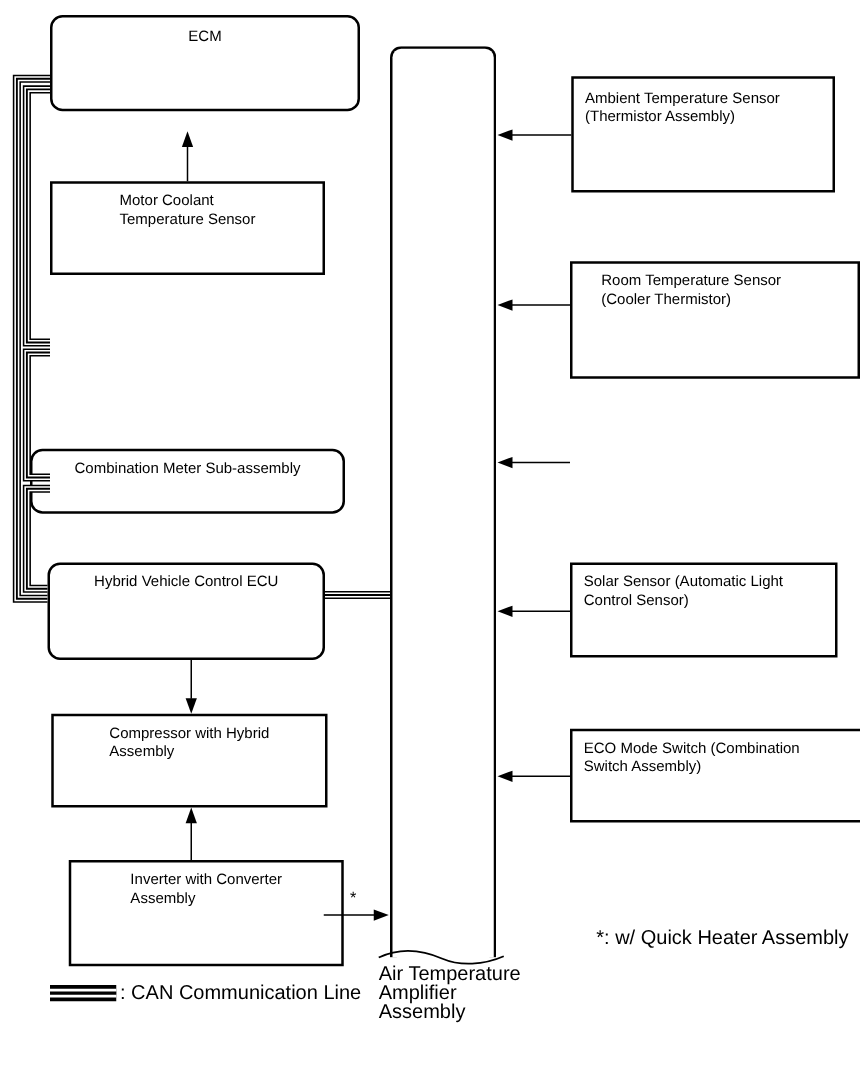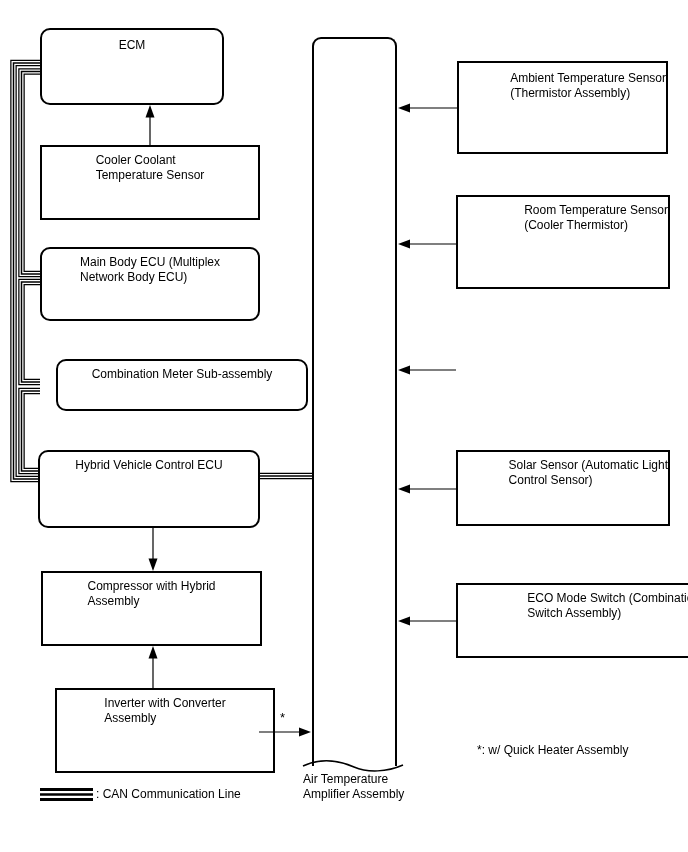--- a/index.html
+++ b/index.html
@@ -2,55 +2,51 @@
 <html><head>
 <meta charset="utf-8">
 <style>
   html,body{margin:0;padding:0;background:#fff;}
   #stage{position:relative;width:688px;height:852px;background:#fff;overflow:hidden;
          font-family:"Liberation Sans",sans-serif;color:#000;}
   .node{position:absolute;border:2px solid #000;background:#fff;box-sizing:border-box;
         display:flex;justify-content:center;align-items:flex-start;}
   .rounded{border-radius:10px;}
   .node .lbl{font-size:12px;line-height:15px;white-space:pre-line;text-align:left;padding-top:6px;}
-  .right-node{justify-content:flex-end;}
+  .right-node{justify-content:flex-start;}
   .amp{position:absolute;border:2px solid #000;border-bottom:none;
        border-radius:9px 9px 0 0;background:transparent;box-sizing:border-box;}
-  .free-label{position:absolute;font-size:12px;line-height:15px;white-space:pre-line;}
+  .free-label{position:absolute;font-size:16px;line-height:15px;white-space:pre-line;}
   .star{position:absolute;font-size:13px;line-height:13px;}
   #wires{position:absolute;left:0;top:0;pointer-events:none;}
   .can-outer{fill:none;stroke:#000;stroke-width:6.5;}
   .can-mid{fill:none;stroke:#fff;stroke-width:4;}
   .can-core{fill:none;stroke:#000;stroke-width:1.5;}
   .leg-outer{fill:none;stroke:#000;stroke-width:13;}
   .leg-mid{fill:none;stroke:#fff;stroke-width:7;}
   .leg-core{fill:none;stroke:#000;stroke-width:2.6;}
   .shaft{stroke:#000;stroke-width:1.2;}
   .head{fill:#000;stroke:none;}
 </style>
 </head>
 <body>
 
 <div id="stage">
 
-  <div class="node rounded" style="left:40px;top:28px;width:184px;height:77px">
+  <div class="node rounded" style="left:40px;top:12px;width:248px;height:77px">
     <div class="lbl" style="padding-top:8px">ECM</div>
   </div>
 
   <div class="node" style="left:40px;top:145px;width:220px;height:75px">
-    <div class="lbl">Cooler Coolant
+    <div class="lbl">Motor Coolant
 Temperature Sensor</div>
   </div>
 
-  <div class="node rounded" style="left:40px;top:247px;width:220px;height:74px">
-    <div class="lbl">Main Body ECU (Multiplex
-Network Body ECU)</div>
-  </div>
 
-  <div class="node rounded" style="left:56px;top:359px;width:252px;height:52px">
+  <div class="node rounded" style="left:24px;top:359px;width:252px;height:52px">
     <div class="lbl">Combination Meter Sub-assembly</div>
   </div>
 
   <div class="node rounded" style="left:38px;top:450px;width:222px;height:78px">
     <div class="lbl" style="padding-top:6px">Hybrid Vehicle Control ECU</div>
   </div>
 
   <div class="node" style="left:41px;top:571px;width:221px;height:75px">
     <div class="lbl">Compressor with Hybrid
 Assembly</div>
@@ -63,21 +59,21 @@
 
   <div class="amp" style="left:312px;top:37px;width:85px;height:729px"></div>
   <div class="free-label" style="left:303px;top:772px;width:120px">Air Temperature
 Amplifier Assembly</div>
 
   <div class="node right-node" style="left:457px;top:61px;width:211px;height:93px">
     <div class="lbl" style="padding-left:9px;padding-top:8px">Ambient Temperature Sensor
 (Thermistor Assembly)</div>
   </div>
 
-  <div class="node right-node" style="left:456px;top:195px;width:214px;height:94px">
+  <div class="node right-node" style="left:456px;top:209px;width:232px;height:94px">
     <div class="lbl" style="padding-left:23px">Room Temperature Sensor
 (Cooler Thermistor)</div>
   </div>
 
 
   <div class="node right-node" style="left:456px;top:450px;width:214px;height:76px">
     <div class="lbl" style="padding-left:9px">Solar Sensor (Automatic Light
 Control Sensor)</div>
   </div>
 

